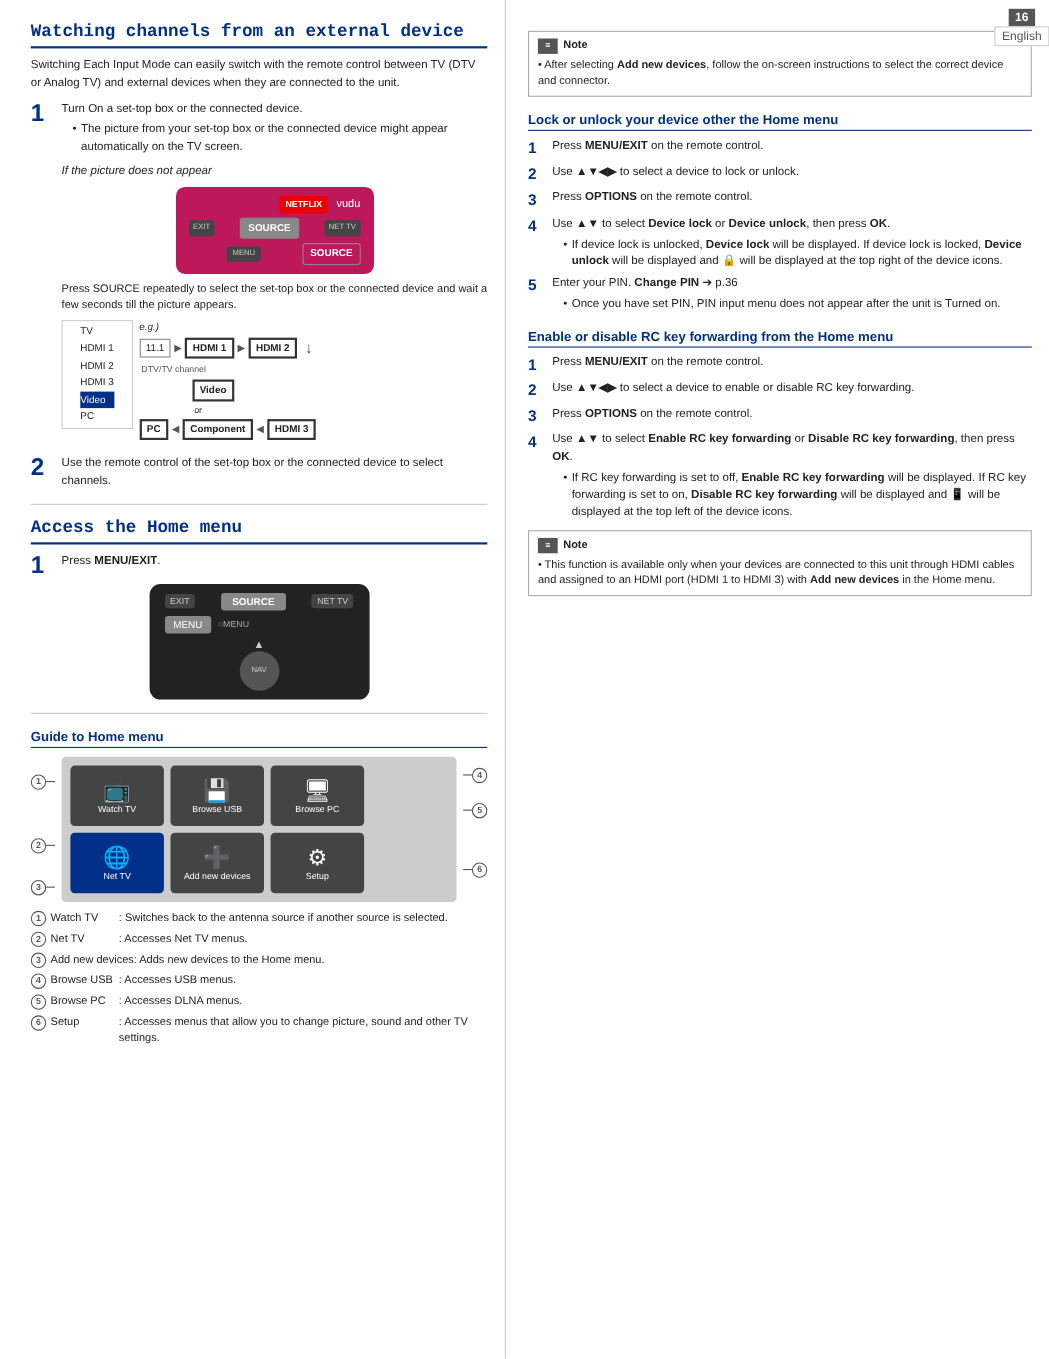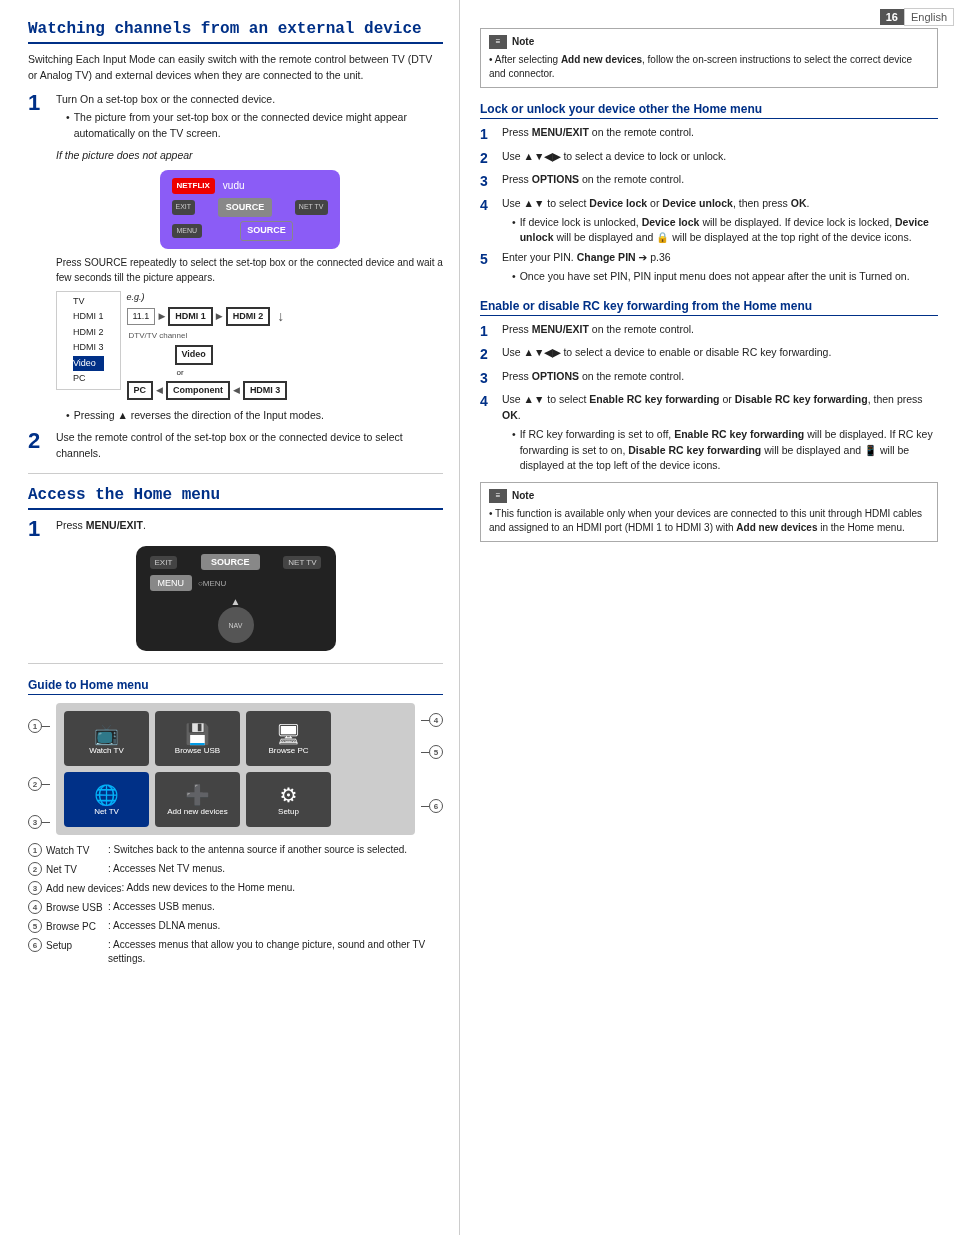--- a/index.html
+++ b/index.html
@@ -18,20 +18,21 @@
       position: relative;
     }
     
     .page-badge {
       position: absolute;
       top: 8px;
       right: 0;
       display: flex;
       align-items: center;
       gap: 0;
+      flex-direction: column;
     }
     .page-num {
       background: #555;
       color: #fff;
       font-size: 11px;
       font-weight: bold;
       padding: 2px 6px;
     }
     .page-lang {
       background: #fff;
@@ -265,21 +266,21 @@
         <span>Turn On a set-top box or the connected device.</span>
         <div class="bullet-item">
           <span>The picture from your set-top box or the connected device might appear automatically on the TV screen.</span>
         </div>
 
         
         <div class="italic-label">If the picture does not appear</div>
 
         
         <div class="remote-diagram">
-          <div style="background:#8b5cf6; border-radius:8px; padding:8px 12px; width:180px; display:flex; flex-direction:column; align-items:flex-start; gap:4px;">
+          <div style="background:#be185d; border-radius:8px; padding:8px 12px; width:180px; display:flex; flex-direction:column; align-items:flex-end; gap:4px;">
 
             <div style="display:flex; gap:8px; align-items:center;">
               <div style="background:#e00; border-radius:3px; color:#fff; font-size:8px; font-weight:bold; padding:2px 5px;">NETFLIX</div>
               <div style="color:#fff; font-size:10px; font-weight:normal;">vudu</div>
             </div>
 
             <div style="display:flex; gap:4px; align-items:center; width:100%; justify-content:space-between;">
               <div style="background:#444; border-radius:3px; color:#ccc; font-size:7px; padding:2px 4px;">EXIT</div>
               <div style="background:#888; border-radius:3px; color:#fff; font-size:9px; font-weight:bold; padding:3px 8px;">SOURCE</div>
               <div style="background:#444; border-radius:3px; color:#ccc; font-size:7px; padding:2px 4px;">NET TV</div>
@@ -329,23 +330,20 @@
             <div style="display:flex; align-items:center; gap:3px; font-size:9px;">
               <div style="border:2px solid #333; padding:1px 5px; font-size:9px; font-weight:bold;">PC</div>
               <span class="flow-arrow">◀</span>
               <div style="border:2px solid #333; padding:1px 5px; font-size:9px; font-weight:bold;">Component</div>
               <span class="flow-arrow">◀</span>
               <div style="border:2px solid #333; padding:1px 5px; font-size:9px; font-weight:bold;">HDMI 3</div>
             </div>
           </div>
         </div>
 
-        <div class="bullet-item">
-          <span>Pressing ▲ reverses the direction of the Input modes.</span>
-        </div>
       </div>
     </div>
 
     <div class="step">
       <span class="step-num">2</span>
       <div class="step-content">Use the remote control of the set-top box or the connected device to select channels.</div>
     </div>
 
     <hr class="section-divider">
 

